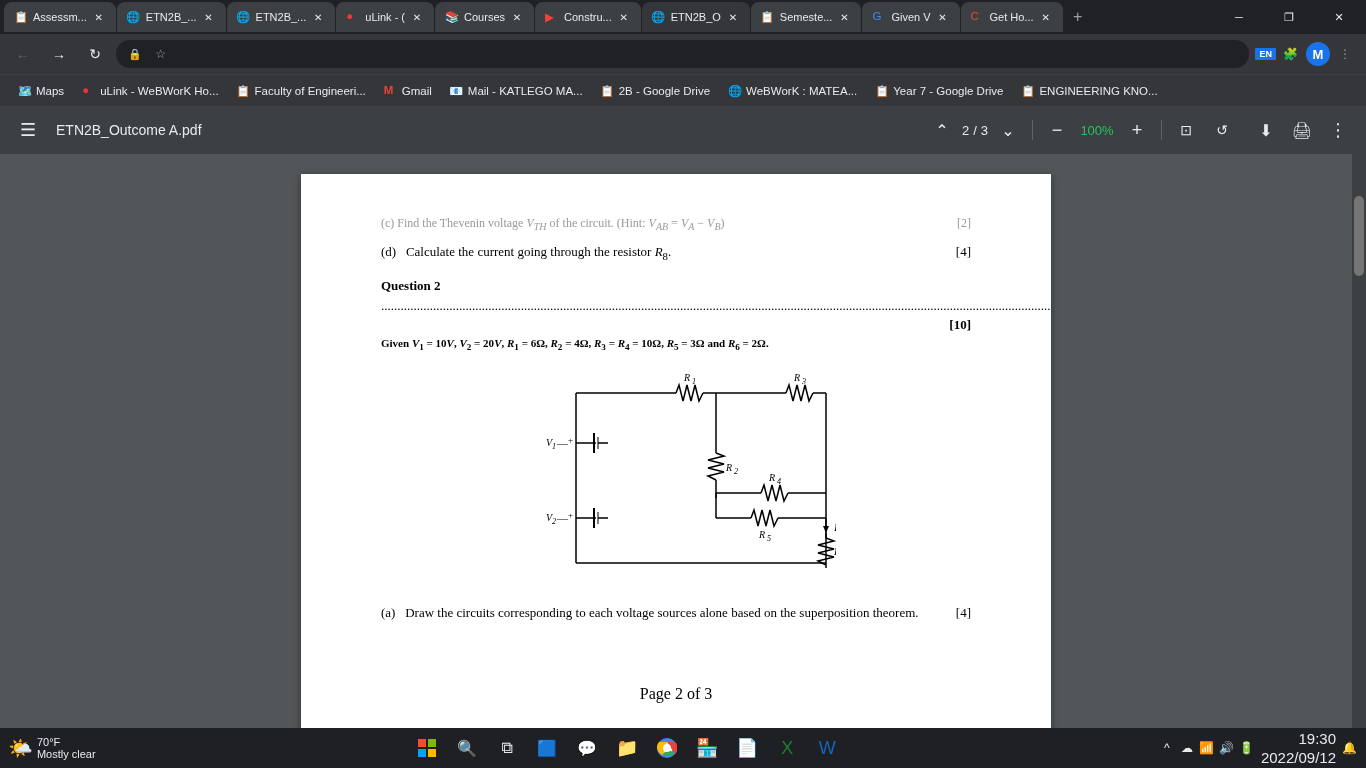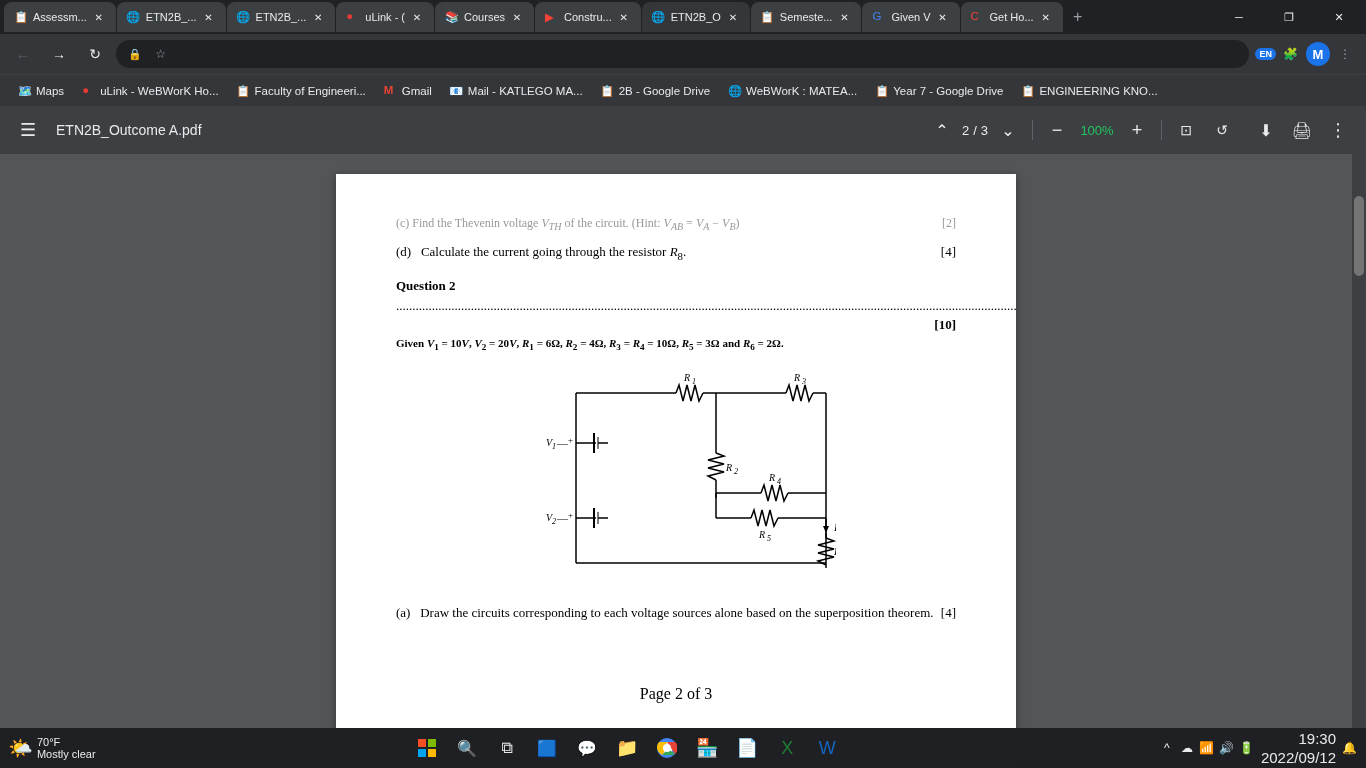--- a/index.html
+++ b/index.html
@@ -62,21 +62,21 @@
       padding: 0 12px;
       gap: 6px;
       color: #e8eaed;
       font-size: 12px;
     }
     .lock-icon { color: #9aa0a6; font-size: 11px; }
     .address-text { flex: 1; font-size: 12px; color: #e8eaed; }
     .address-actions { display: flex; gap: 4px; align-items: center; }
     .addr-btn { width: 26px; height: 26px; border-radius: 50%; display: flex; align-items: center; justify-content: center; color: #9aa0a6; font-size: 12px; cursor: pointer; }
     .right-icons { display: flex; align-items: center; gap: 2px; }
-    .lang-badge { background: #1a73e8; color: white; font-size: 9px; font-weight: bold; padding: 1px 4px; border-radius: 6px; }
+    .lang-badge { background: #1a73e8; color: white; font-size: 9px; font-weight: bold; padding: 1px 4px; border-radius: 1px; }
 
     
     .bookmarks-bar {
       height: 32px;
       background: #35363a;
       display: flex;
       align-items: center;
       padding: 0 10px;
       gap: 2px;
       border-top: 1px solid #3c4043;
@@ -107,23 +107,23 @@
     }
     .pdf-menu-btn { width: 32px; height: 32px; border-radius: 50%; display: flex; align-items: center; justify-content: center; color: #e8eaed; font-size: 18px; cursor: pointer; }
     .pdf-title { font-size: 14px; color: #e8eaed; margin-left: 4px; }
     .pdf-controls { margin-left: auto; display: flex; align-items: center; gap: 4px; }
     .page-nav { display: flex; align-items: center; gap: 4px; font-size: 13px; }
     .toolbar-sep { width: 1px; height: 20px; background: #5f6368; margin: 0 4px; }
     .pdf-btn { width: 32px; height: 32px; border-radius: 50%; display: flex; align-items: center; justify-content: center; color: #e8eaed; font-size: 16px; cursor: pointer; }
     .pdf-right-btns { display: flex; align-items: center; gap: 4px; margin-left: 8px; }
     .pdf-page {
       background: white;
-      width: 680px;
+      width: 750px;
       margin: 20px auto;
-      padding: 40px 60px;
+      padding: 40px 80px;
       box-shadow: 0 2px 8px rgba(0,0,0,0.4);
       font-family: 'Times New Roman', Times, serif;
       font-size: 13px;
       line-height: 1.5;
       position: relative;
       overflow-y: auto;
     }
     .scrollbar-track {
       width: 14px;
       background: #3c4043;

